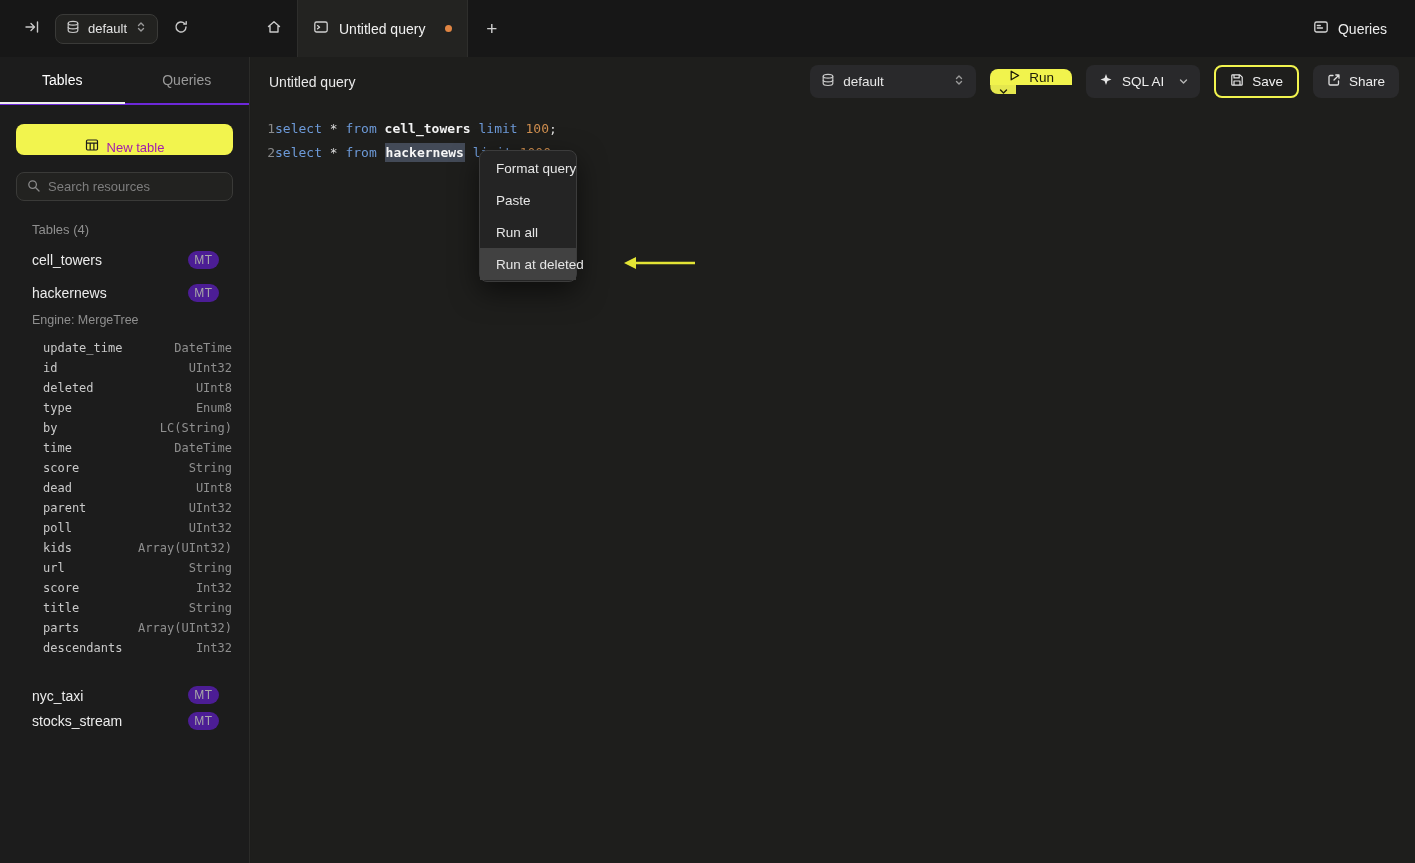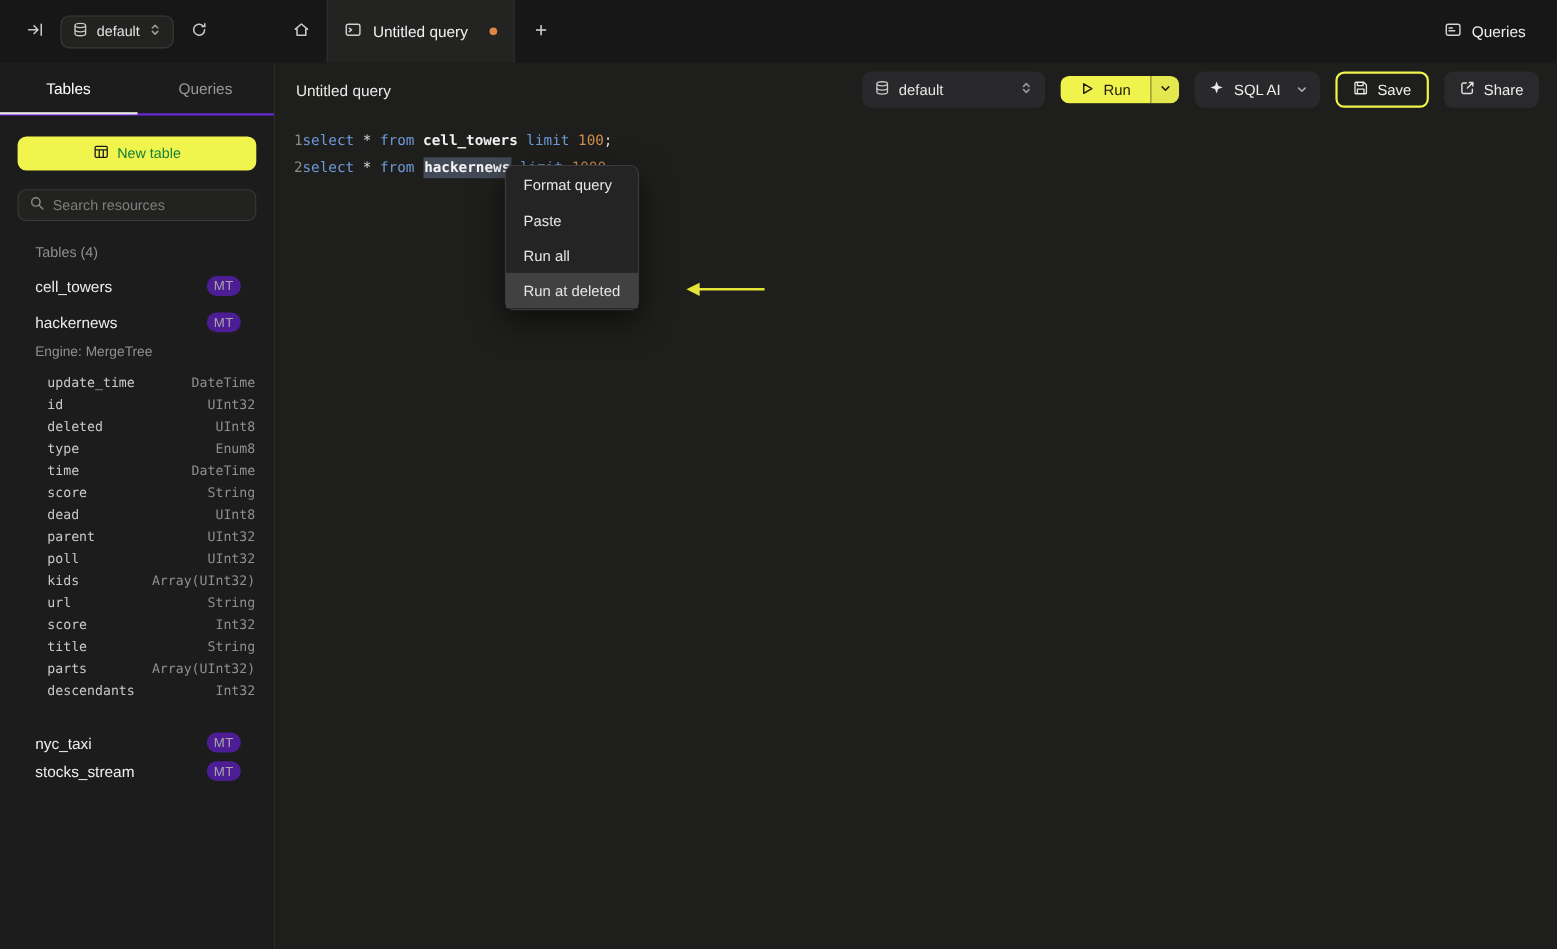--- a/index.html
+++ b/index.html
@@ -24,22 +24,22 @@
   .queries-btn { display:flex; align-items:center; gap:9px; font-size:14px; color:#ededed; background:none; border:none; }
 
   
   .sidebar { position:absolute; top:57px; left:0; width:250px; height:806px;
              background:#1c1c1c; border-right:1px solid #2b2b29; }
   .side-tabs { height:48px; display:flex; border-bottom:2px solid #6d28d9; }
   .side-tab { flex:1; background:none; border:none; font-size:14px; color:#999; position:relative; }
   .side-tab.active { color:#ffffff; }
   .side-tab.active::after { content:""; position:absolute; left:0; right:0; bottom:-1px; height:2px; background:#ededed; }
   .new-table { margin:19px 17px 0 16px; width:217px; height:31px; border-radius:8px; border:none;
-               background:#f2f44e; color:#15803d; font-size:13px;
-               display:flex; align-items:center; justify-content:center; gap:8px; }
+               background:#f2f44e; color:#a21caf; font-size:13px;
+               display:flex; align-items:flex-end; justify-content:center; gap:8px; }
   .search-box { margin:17px 17px 0 16px; width:217px; height:29px; border-radius:8px;
                 background:#222220; border:1px solid #3a3a38; display:flex; align-items:center; gap:8px; padding:0 10px; }
   .search-box input { flex:1; min-width:0; background:transparent; border:none; outline:none; color:#dddddd; font-size:13px; font-family:inherit; }
   .search-box input::placeholder { color:#7e7e7e; }
   .section-label { margin:21px 0 6px 32px; font-size:13px; color:#8f8f8f; }
   .table-row { height:33px; display:flex; align-items:center; justify-content:space-between;
                padding:0 30px 0 32px; cursor:pointer; }
   .table-row.gap-top { margin-top:13px;align-items:flex-end; }
   .table-name { font-size:14px; color:#ececec; }
   .badge { min-width:31px; height:18px; border-radius:9px; background:#4c1d95; color:#a8a8a8;
@@ -52,21 +52,21 @@
   .col-type { color:#8f8f8f; }
 
   
   .main { position:absolute; top:57px; left:251px; width:1164px; height:806px; background:#1e1e1c; }
   .main-header { height:49px; display:flex; align-items:center; padding:0 16px 0 18px; }
   .main-title { font-size:14px; color:#eaeaea; }
   .header-controls { margin-left:auto; display:flex; align-items:center; gap:14px; }
   .ctl { height:33px; border-radius:8px; display:flex; align-items:center; font-size:13.5px; border:none; }
   .db-select2 { width:166px; background:#29292b; padding:0 11px; justify-content:space-between; color:#e6e6e6; }
   .db-left { display:flex; align-items:center; gap:8px; }
-  .run-group { display:flex; height:25px; border-radius:8px; overflow:hidden; }
+  .run-group { display:flex; height:25px; border-radius:8px; overflow:hidden;flex-direction:column; }
   .run-main { display:flex; align-items:center; gap:8px; background:#f1f34d; padding:0 18px;
               color:#20200a; font-size:13.5px; border:none; }
   .run-chev { width:26px; background:#e5e74e; border:none; border-left:1px solid rgba(70,70,12,.4);
               display:flex; align-items:center; justify-content:center; }
   .sqlai { background:#29292b; padding:0 11px 0 13px; gap:9px; color:#eeeeee; }
   .sqlai-chev { margin-left:5px; display:flex; align-items:center; }
   .save { background:#1e1e1c; border:2px solid #f2f44e; padding:0 14px; gap:8px; color:#f0f0f0; }
   .share { background:#2a2a2c; padding:0 14px; gap:8px; color:#ededed; }
 
   
@@ -74,21 +74,21 @@
   .code-line { height:24px; display:flex; align-items:center; }
   .line-num { width:24px; text-align:right; color:#8a8a8a; flex:none; user-select:none; }
   .code-text { white-space:pre; }
   .tok-kw { color:#6d9ad8; }
   .tok-plain { color:#dcdcdc; }
   .tok-table { color:#f2f2f2; font-weight:bold; }
   .tok-num { color:#cf8e4f; }
   .tok-sel { color:#f5f5f5; font-weight:bold; background:#434a57; padding:2px 1px; }
 
   
-  .context-menu { position:absolute; left:459px; top:150px; width:122px; background:#242424;
+  .context-menu { position:absolute; left:479px; top:150px; width:98px; background:#242424;
                   border:1px solid #3c3c3c; border-radius:8px; padding:1px 0;
                   box-shadow:0 10px 28px rgba(0,0,0,.55); z-index:20; }
   .menu-item { height:32px; display:flex; align-items:center; padding:0 16px; font-size:13.5px;
                color:#e6e6e6; cursor:pointer; white-space:nowrap; }
   .menu-item.highlighted { background:#414141; }
 
   
   .annotation-arrow { position:absolute; left:618px; top:250px; z-index:30; pointer-events:none; }
 </style>
 </head>
@@ -209,20 +209,24 @@
         <span class="col-name">id</span>
         <span class="col-type">UInt32</span>
       </div>
       <div class="col-row">
         <span class="col-name">deleted</span>
         <span class="col-type">UInt8</span>
       </div>
       <div class="col-row">
         <span class="col-name">type</span>
         <span class="col-type">Enum8</span>
+      </div>
+      <div class="col-row">
+        <span class="col-name">by</span>
+        <span class="col-type">LC(String)</span>
       </div>
       <div class="col-row">
         <span class="col-name">time</span>
         <span class="col-type">DateTime</span>
       </div>
       <div class="col-row">
         <span class="col-name">score</span>
         <span class="col-type">String</span>
       </div>
       <div class="col-row">

